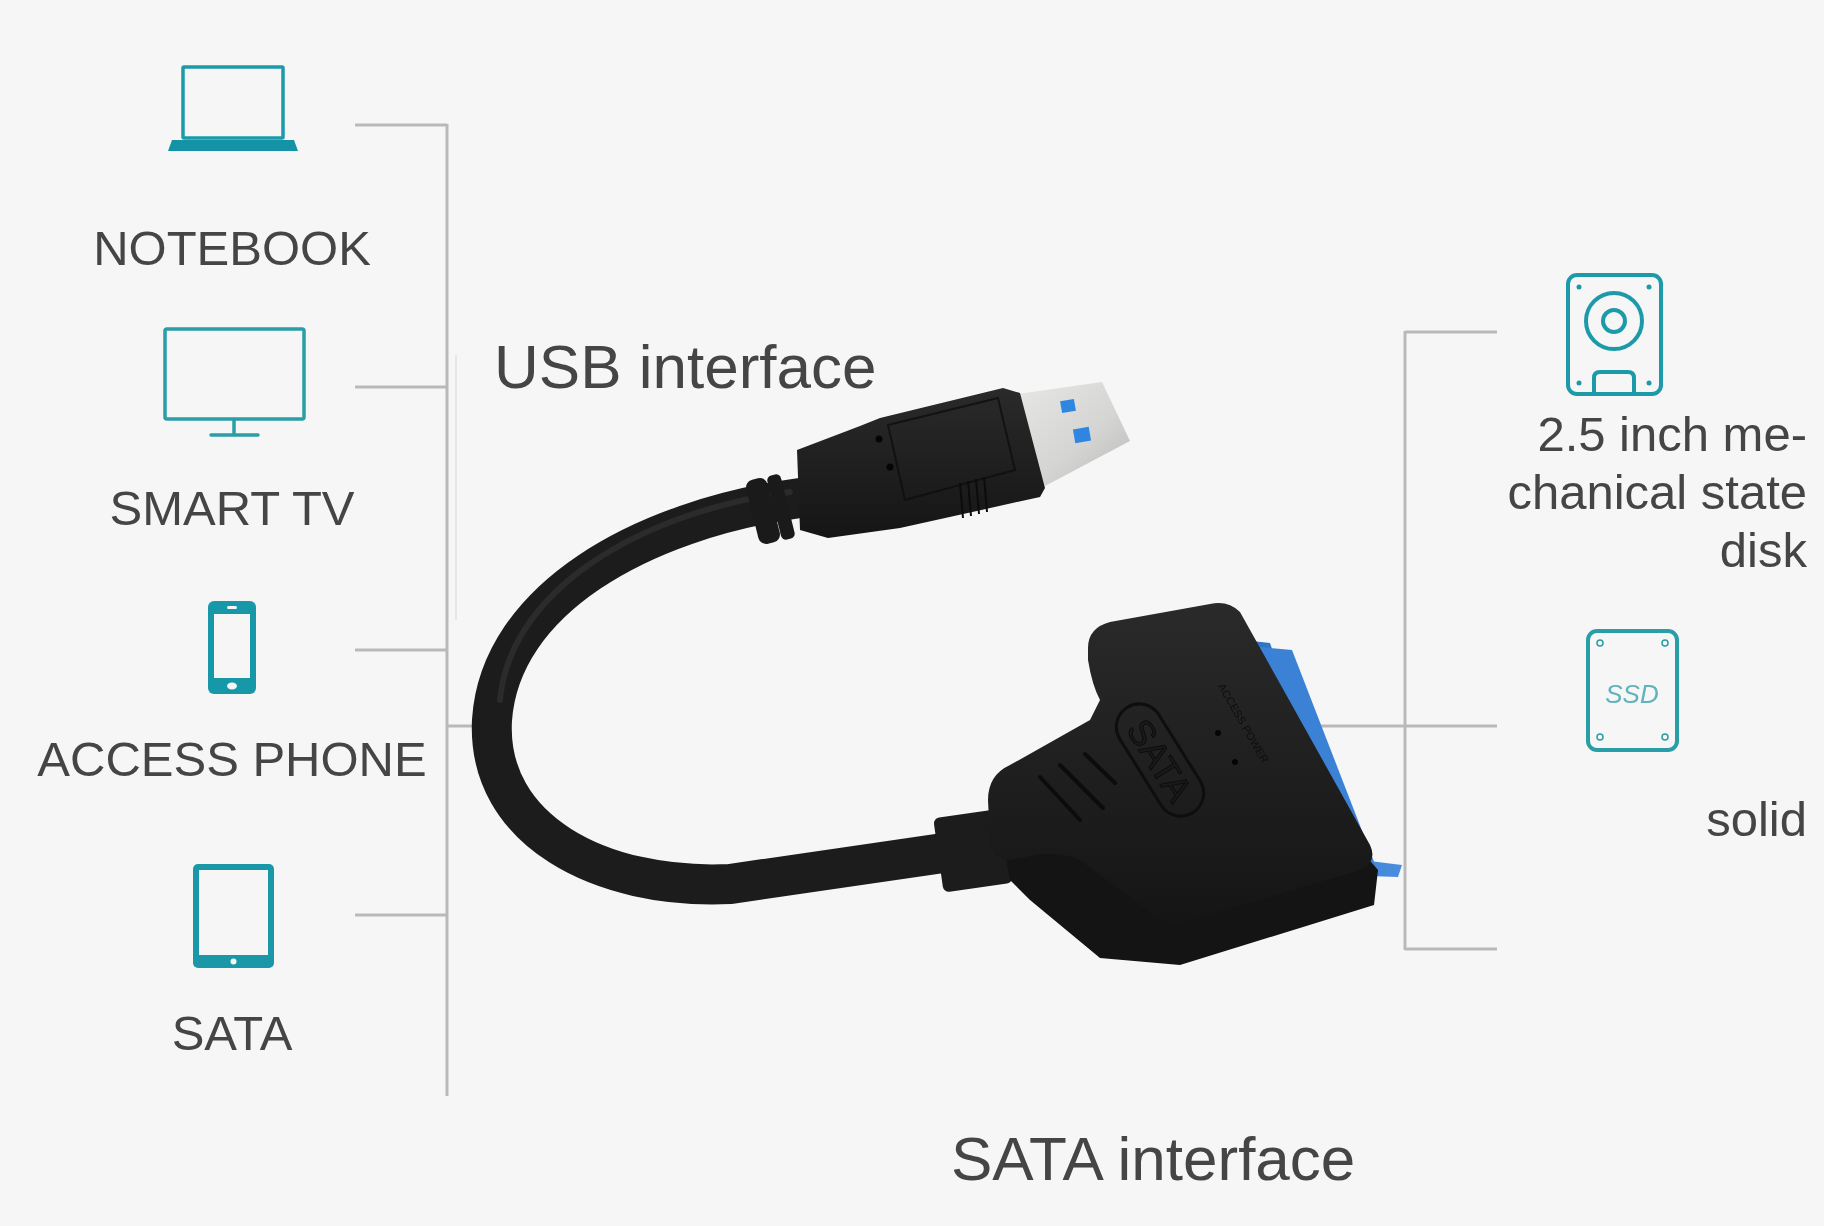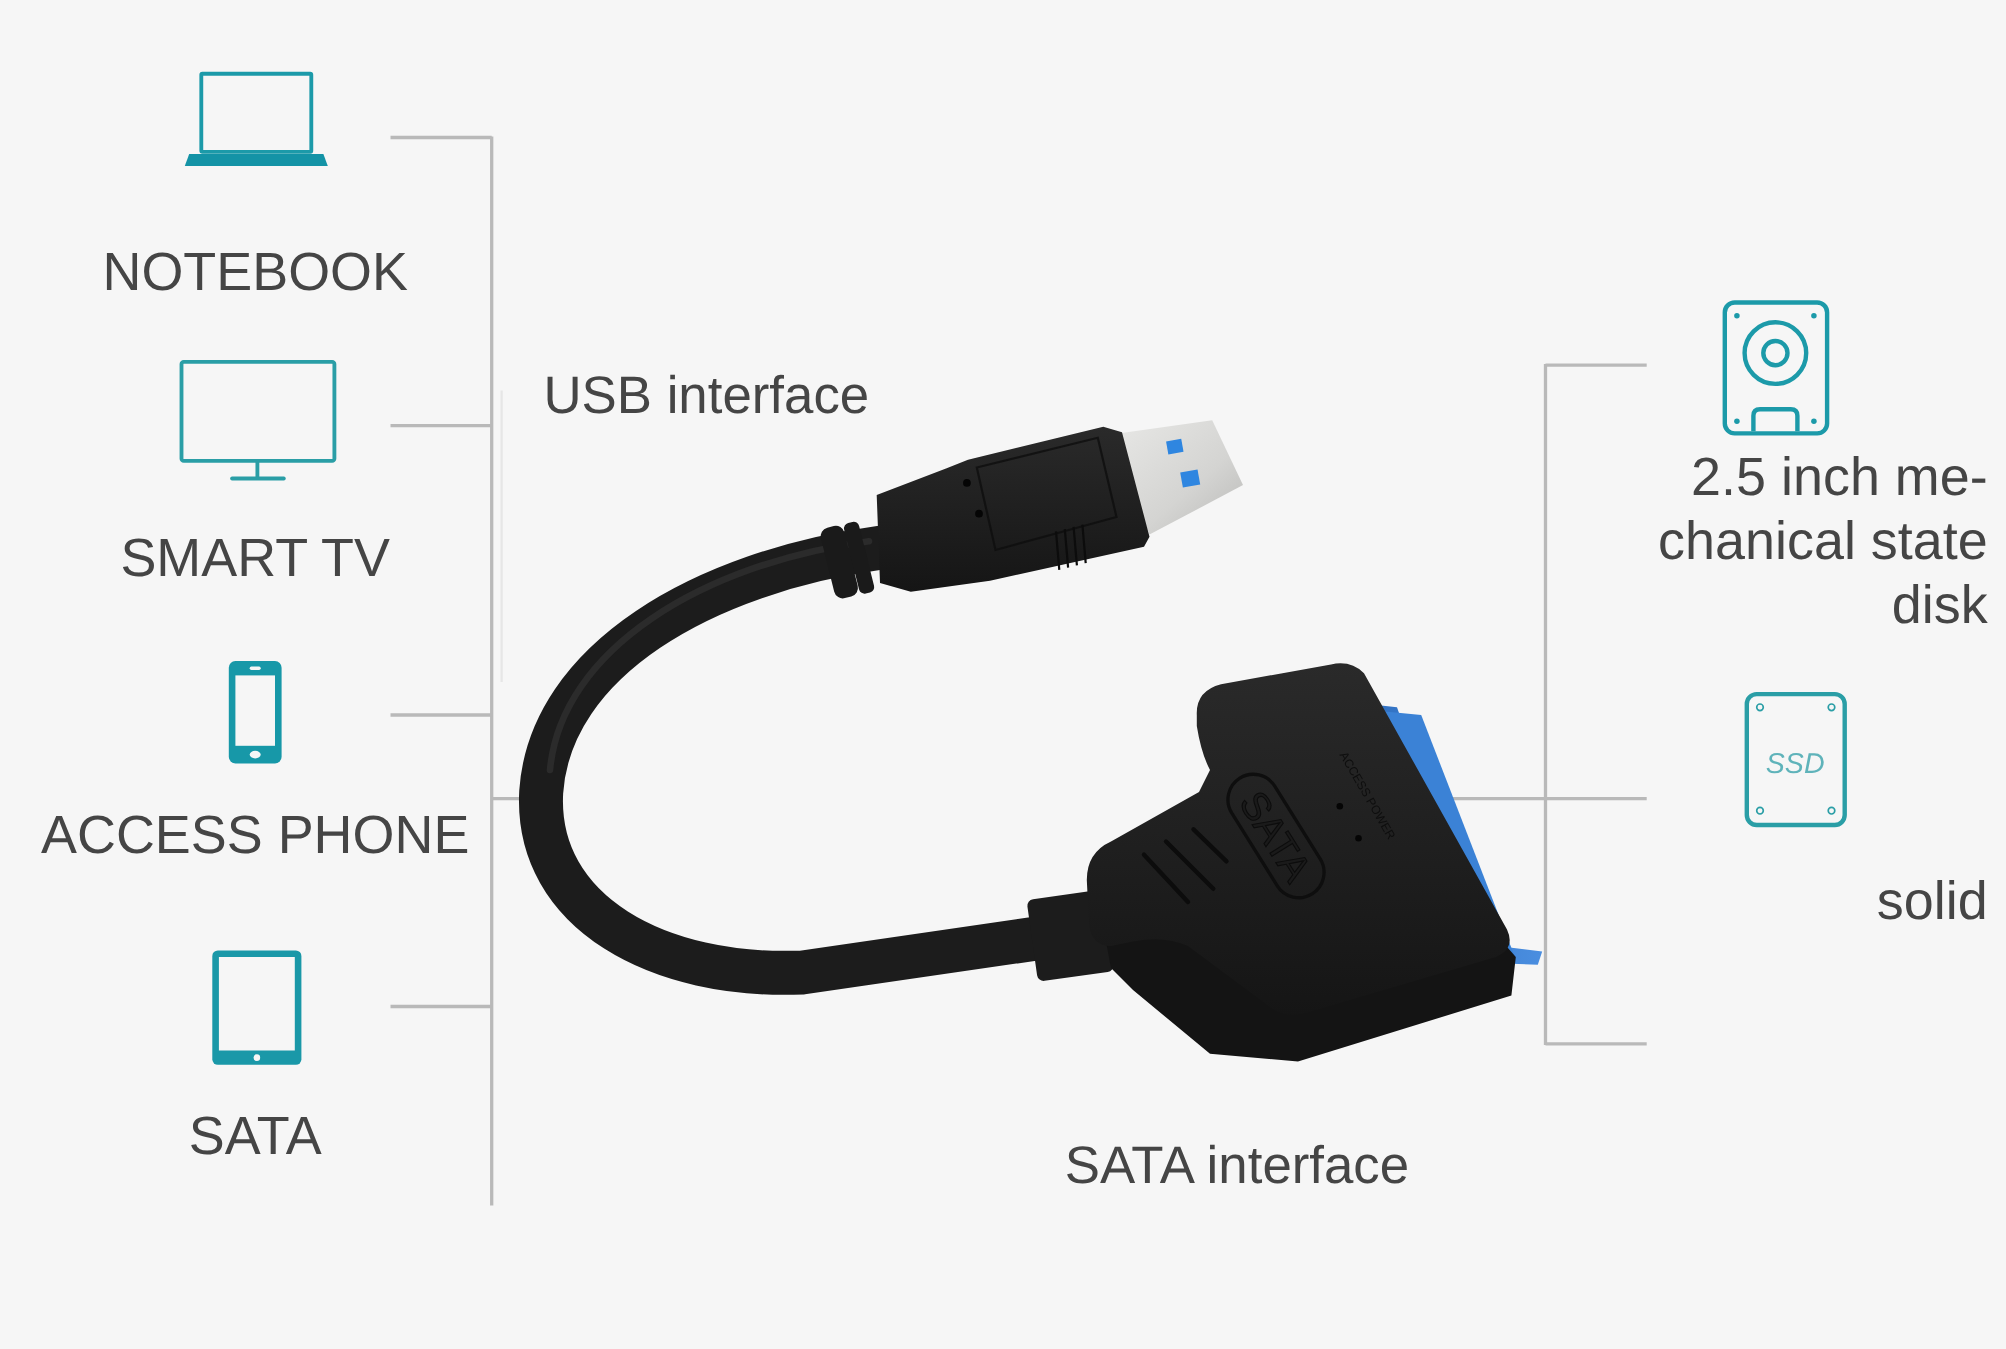--- a/index.html
+++ b/index.html
@@ -28,21 +28,21 @@
     line-height: 1;
     color: #454545;
   }
   .device-label {
     font-size: 49px;
     text-align: center;
     width: 420px;
     left: 22px;
   }
   .heading-label {
-    font-size: 48px;
+    font-size: 62px;
   }
   .storage-label {
     font-size: 49px;
     text-align: right;
     width: 360px;
     left: 1447px;
     line-height: 58px;
     white-space: normal;
   }
 </style>
@@ -184,21 +184,21 @@
     </g>
   </g>
 </svg>
 
 <div class="label device-label" style="top:186px;margin-top:38px;">NOTEBOOK</div>
 <div class="label device-label" style="top:460px;margin-top:24px;">SMART TV</div>
 <div class="label device-label" style="top:735px;">ACCESS PHONE</div>
 <div class="label device-label" style="top:1009px;">SATA</div>
 
 <div class="label heading-label" style="left:494px; top:336px;">USB interface</div>
-<div class="label heading-label" style="left:951px; top:1036px;margin-left:17px;">SATA interface</div>
+<div class="label heading-label" style="left:951px; top:1128px;">SATA interface</div>
 
 <div class="label storage-label" style="top:405px;">
   <div>2.5 inch me-</div>
   <div>chanical state</div>
   <div>disk</div>
 </div>
 <div class="label storage-label" style="top:790px;">
   <div>solid</div>
 </div>
 

